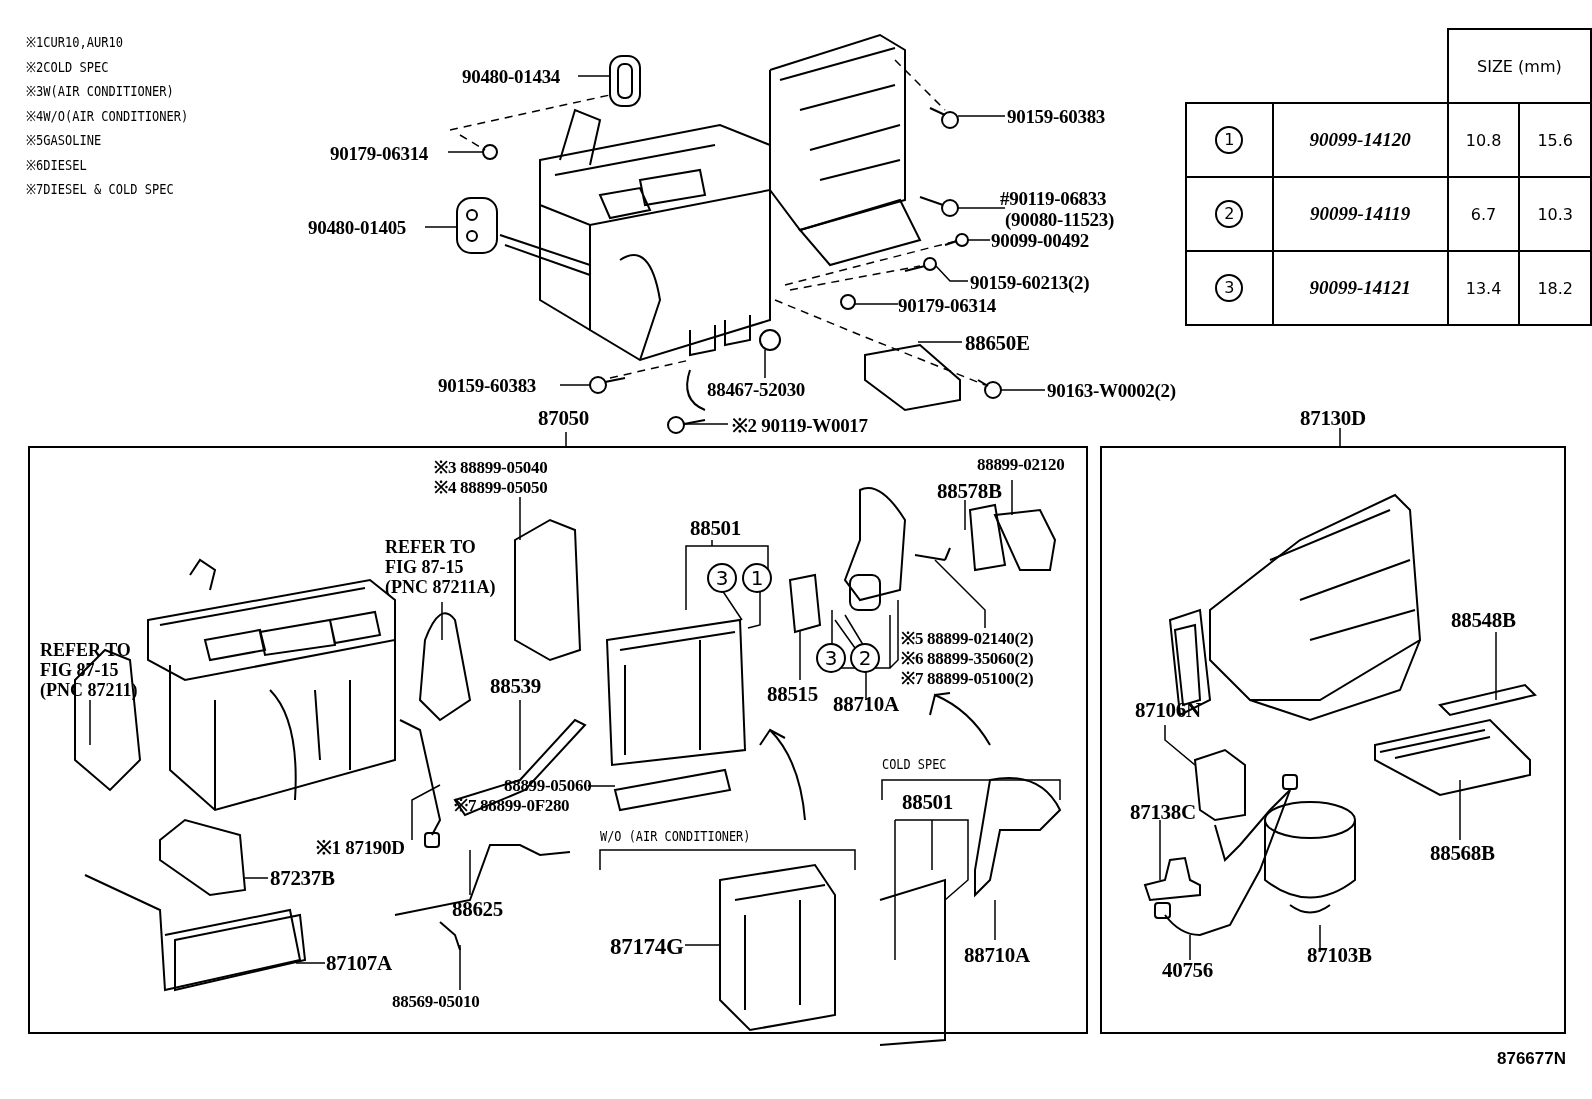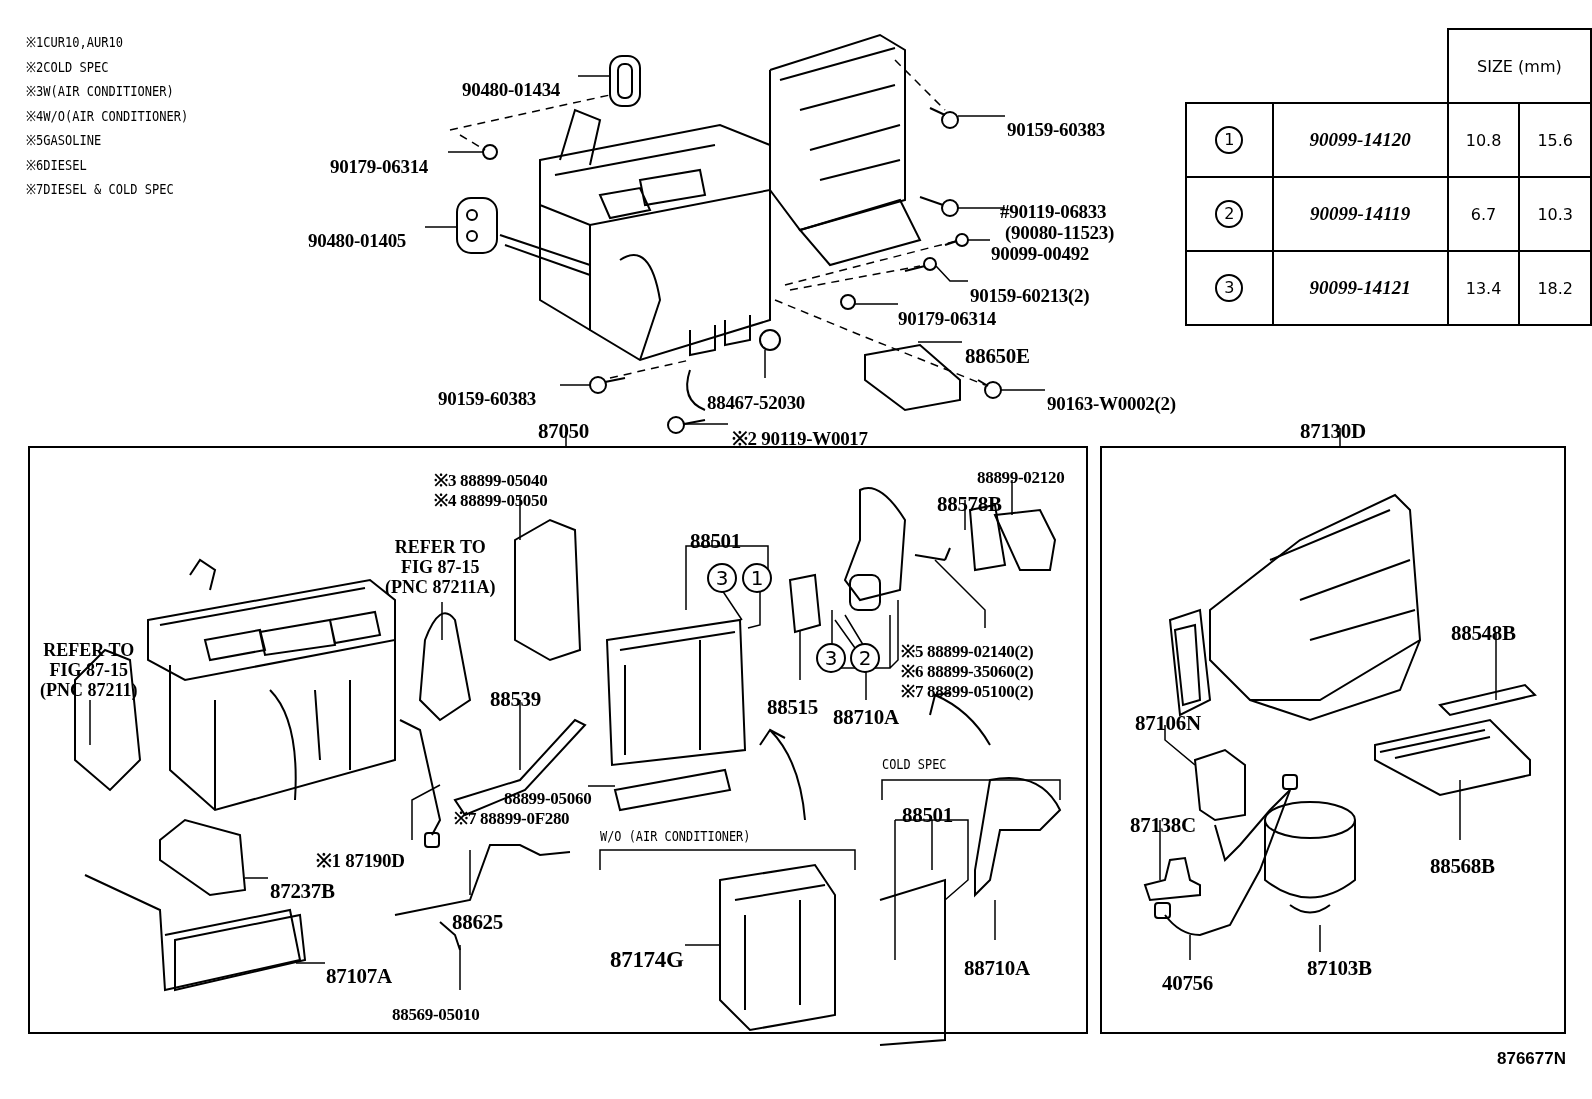--- a/index.html
+++ b/index.html
@@ -1,29 +1,29 @@
 <!DOCTYPE html>
 <html><head>
 <meta charset="utf-8">
 <style>
   html,body{margin:0;padding:0;background:#fff;}
   body{width:1592px;height:1099px;position:relative;overflow:hidden;font-family:"DejaVu Sans Condensed","DejaVu Sans",sans-serif;color:#000;}
-  .lbl{position:absolute;font-family:"Liberation Serif","DejaVu Serif",serif;font-weight:bold;font-size:19px;letter-spacing:-0.3px;white-space:nowrap;line-height:1;margin-top:13px;}
+  .lbl{position:absolute;font-family:"Liberation Serif","DejaVu Serif",serif;font-weight:bold;font-size:19px;letter-spacing:-0.3px;white-space:nowrap;line-height:1;}
   .legend{position:absolute;left:26px;top:32px;}
   .legend div{font-family:"DejaVu Sans Mono","Liberation Mono",monospace;font-size:14px;height:24.5px;white-space:nowrap;transform:scaleX(0.86);transform-origin:left top;}
   svg.art{position:absolute;left:0;top:0;}
   .frame{position:absolute;border:2px solid #000;}
   table.size{position:absolute;left:1185px;top:28px;border-collapse:collapse;font-family:"DejaVu Sans","Liberation Sans",sans-serif;font-size:16px;}
   table.size td{border:2px solid #000;text-align:center;height:38px;padding:17px;}
   table.size td.blank{border:none;}
   .circ{display:inline-block;width:24px;height:24px;border:2px solid #000;border-radius:50%;line-height:24px;text-align:center;font-size:16px;font-family:"DejaVu Sans",sans-serif;}
   .pn{font-family:"Liberation Serif","DejaVu Serif",serif;font-weight:bold;font-size:19px;font-style:italic;}
   .cnum{position:absolute;width:26px;height:26px;border:2px solid #000;border-radius:50%;text-align:center;line-height:26px;font-size:20px;font-family:"DejaVu Sans",sans-serif;background:#fff;}
   .subhdr{position:absolute;font-family:"DejaVu Sans Mono","Liberation Mono",monospace;font-size:14px;white-space:nowrap;transform:scaleX(0.85);transform-origin:left top;}
-  .ref{position:absolute;font-family:"Liberation Serif","DejaVu Serif",serif;font-weight:bold;font-size:18px;line-height:20px;white-space:nowrap;text-align:center;}
+  .ref{position:absolute;font-family:"Liberation Serif","DejaVu Serif",serif;font-weight:bold;font-size:18px;line-height:20px;white-space:nowrap;}
   .illus-num{position:absolute;right:8px;bottom:20px;font-family:"Liberation Sans",sans-serif;font-weight:bold;font-size:17px;}
 </style>
 </head>
 <body>
 
 <div class="legend">
   <div><span>※1</span><span>CUR10,AUR10</span></div>
   <div><span>※2</span><span>COLD SPEC</span></div>
   <div><span>※3</span><span>W(AIR CONDITIONER)</span></div>
   <div><span>※4</span><span>W/O(AIR CONDITIONER)</span></div>

